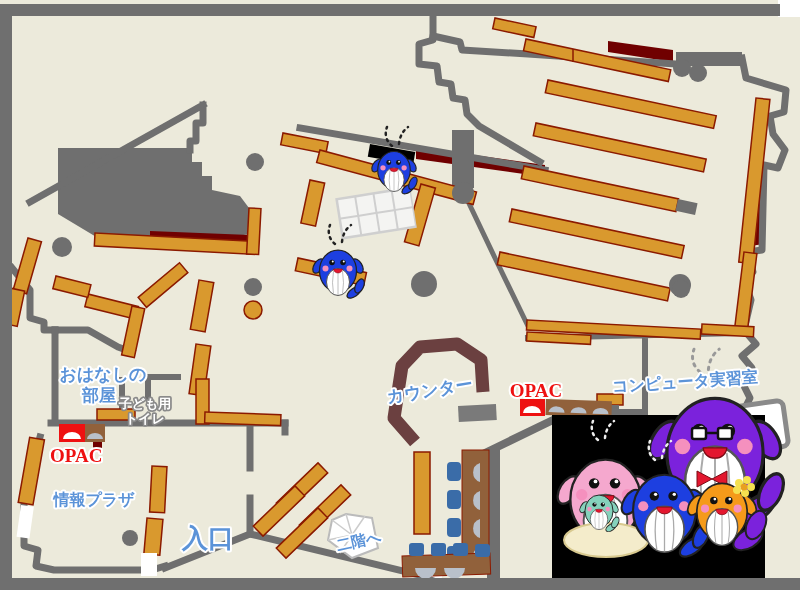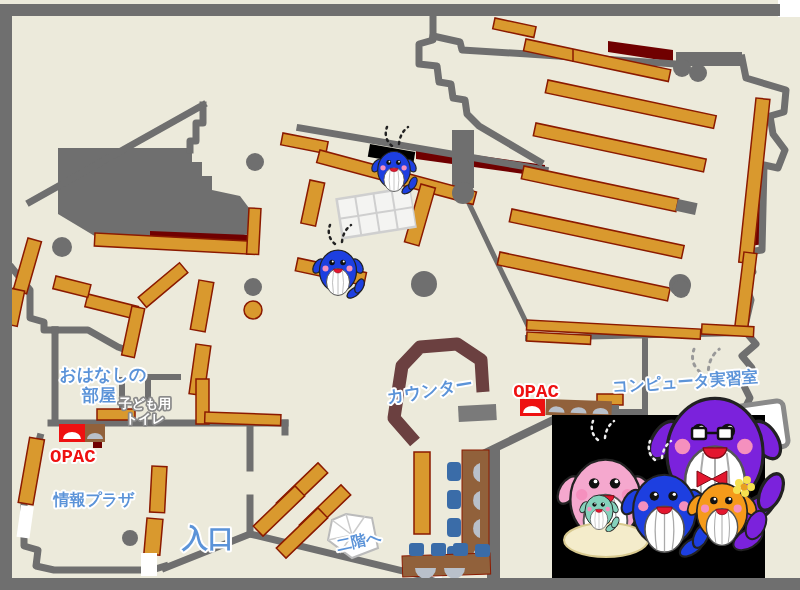--- a/index.html
+++ b/index.html
@@ -1,16 +1,16 @@
 <!DOCTYPE html>
 <html style="--floor: #ECEADB; --wall: #6F6F6F; --shelf: #D9992E; --shelf_border: #8B1A00; --dark_red: #700000; --counter: #6B4040; --desk: #91613B; --chair: #3A6CA8; --arch: #B9C0CA; --label_blue: #5B93D8; --label_red: #EE1111; --grid_frame: #CFCFCF; --grid_cell: #F4F4F2; --whale_blue: #1D3FE0; --whale_purple: #7B22DC; --whale_pink: #F5A8CE; --whale_orange: #F59A1A; --whale_baby: #85D2BC;"><head>
 <meta charset="utf-8">
 <style>
   html,body{margin:0;padding:0;background:#fff;}
-  .stage{width:652px;height:590px;position:relative;font-family:Liberation Mono, monospace;}
+  .stage{width:652px;height:590px;position:relative;font-family:Liberation Serif, serif;}
   svg{display:block;}
   .floor{fill:var(--floor);}
   .wall{stroke:var(--wall);fill:none;}
   .darkzone{fill:var(--wall);}
   .shelf{fill:var(--shelf);stroke:var(--shelf_border);stroke-width:1.5;}
   .darkred{fill:var(--dark_red);}
   .pillar{fill:var(--wall);}
   .deskbrown{fill:var(--desk);stroke:var(--shelf_border);stroke-width:1;}
   .chair{fill:var(--chair);}
   .arch{fill:var(--arch);}

